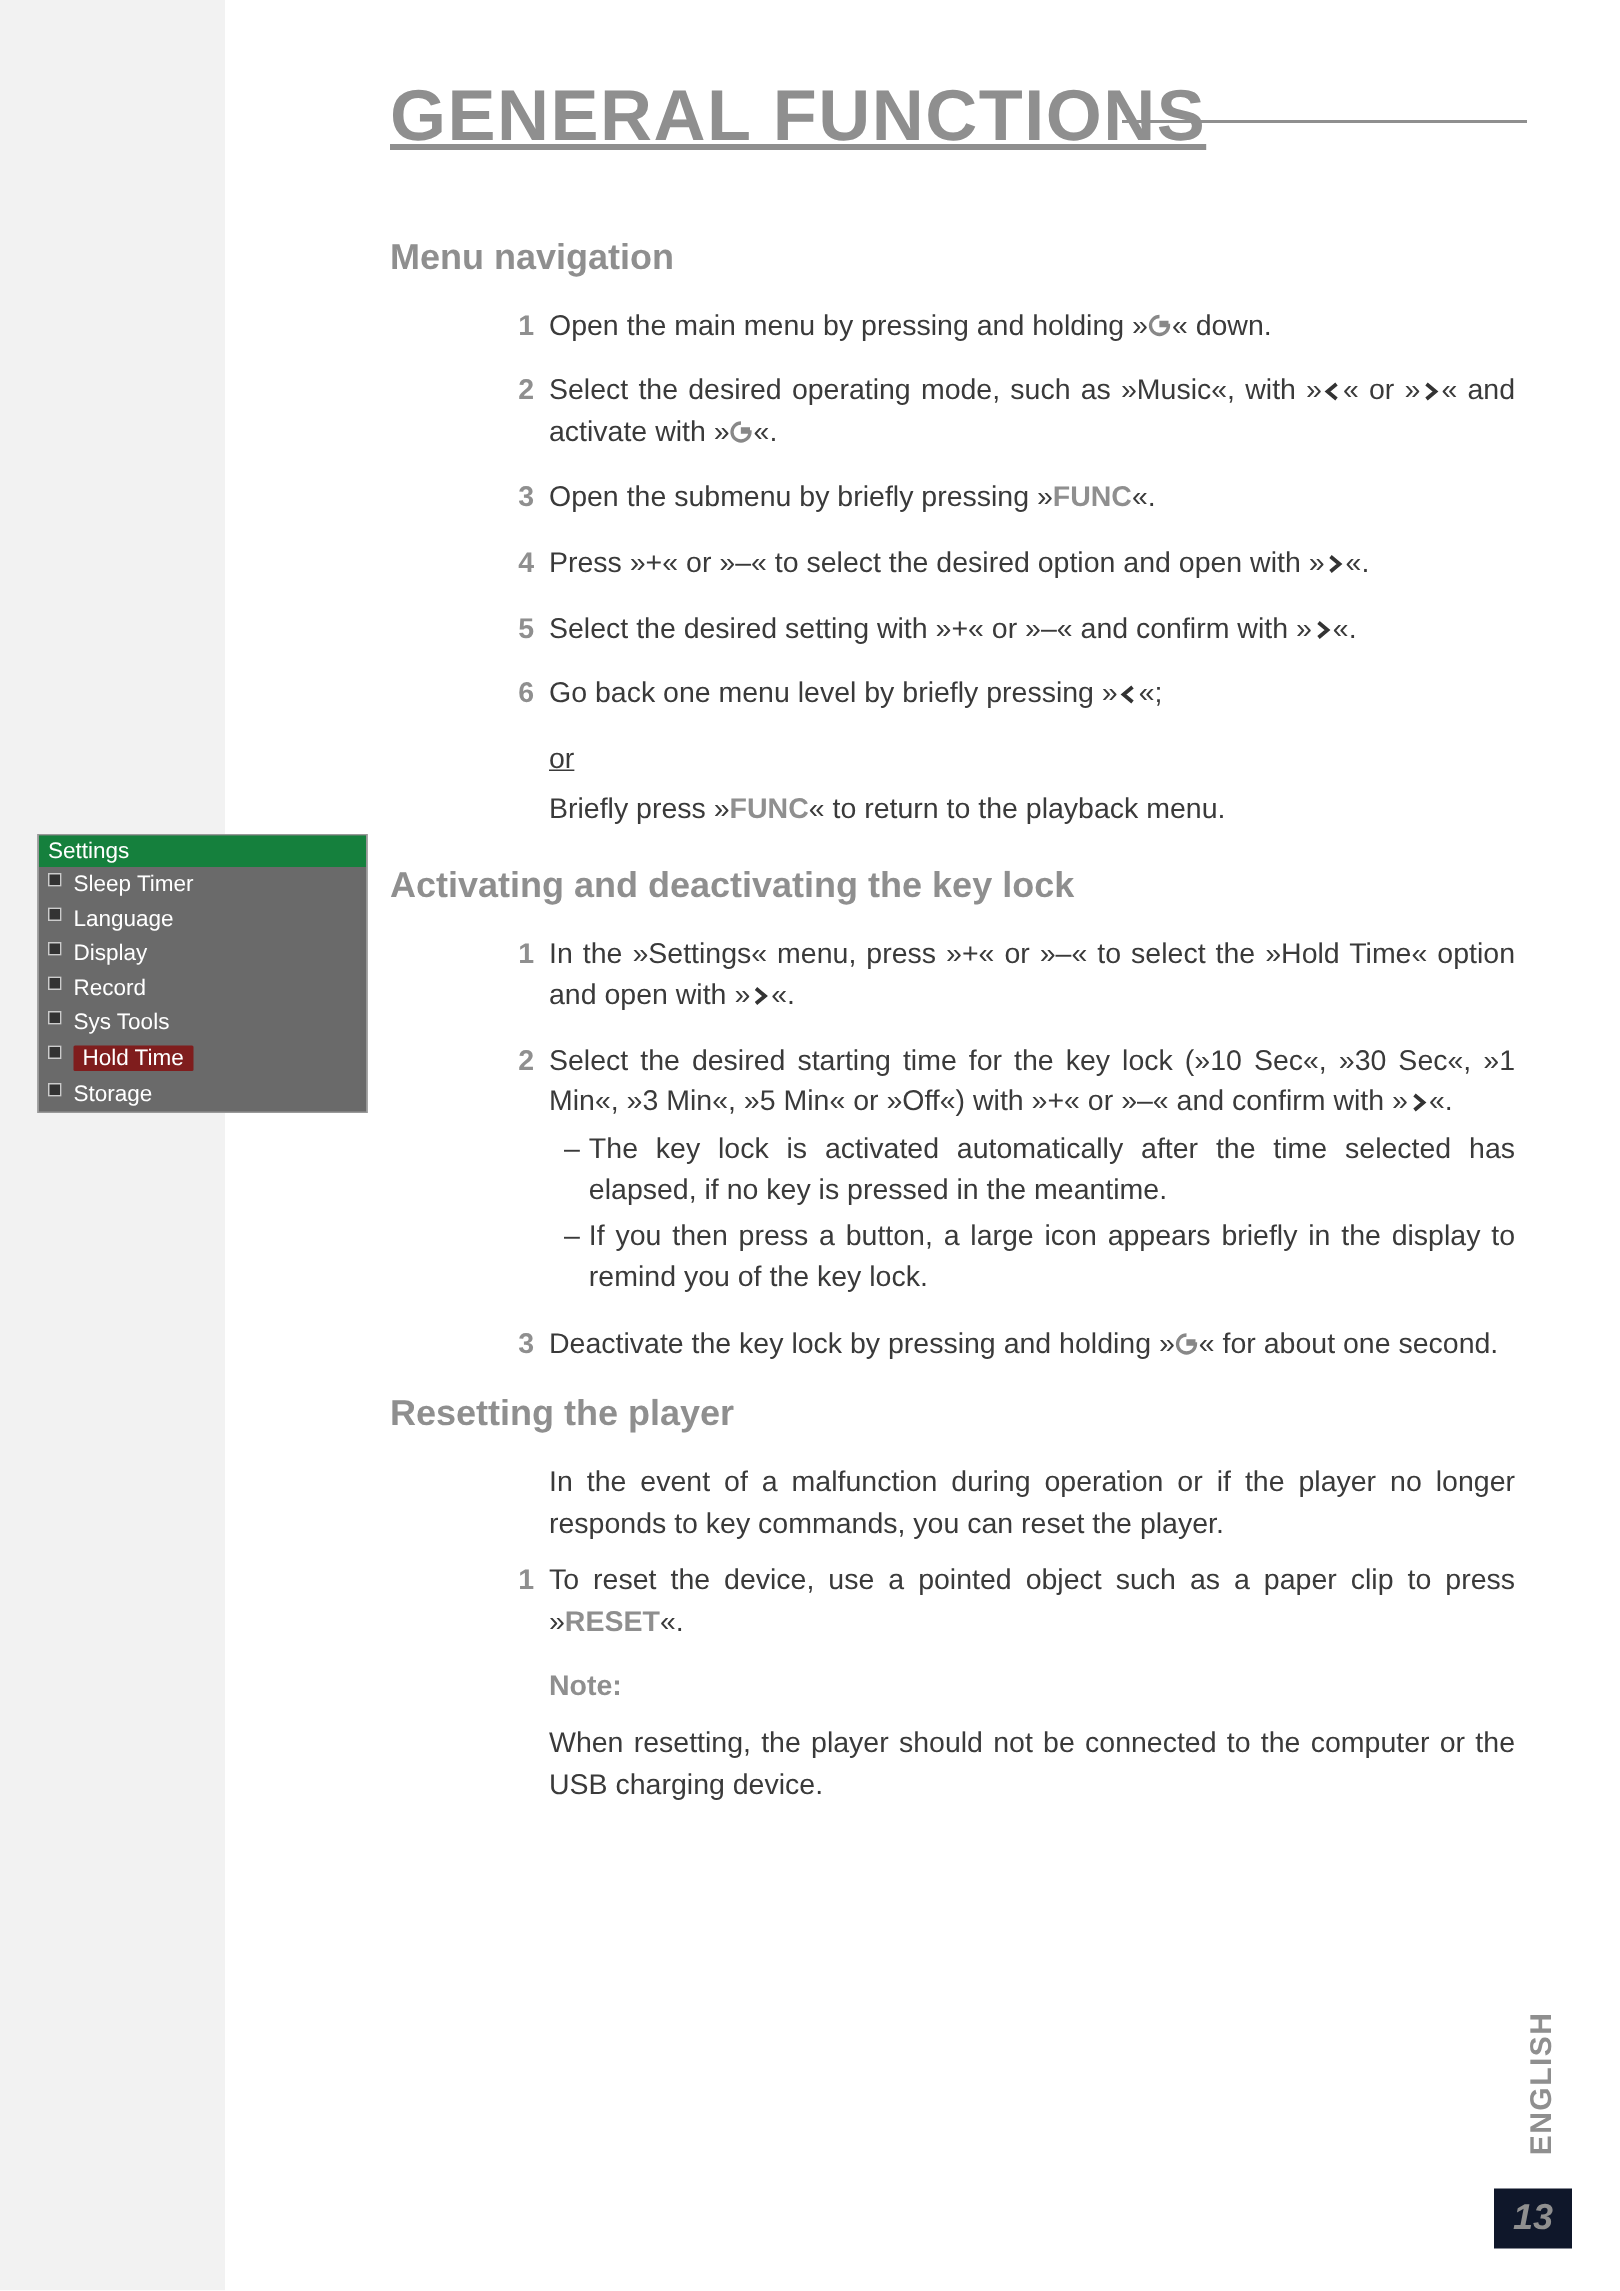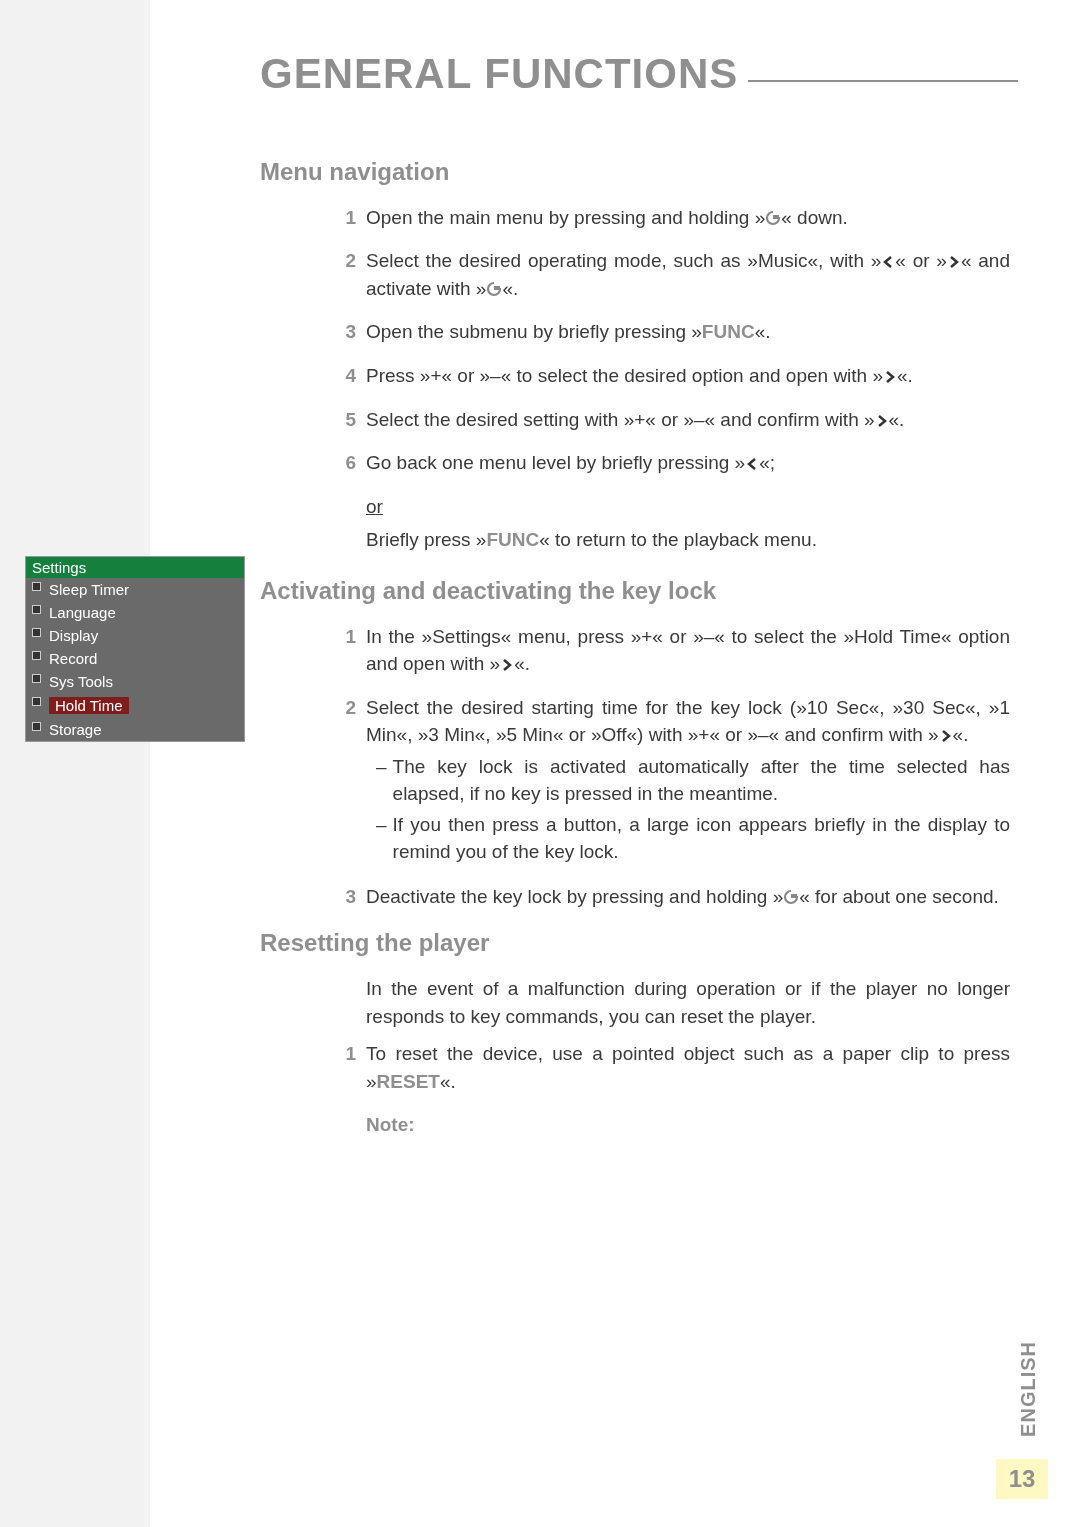--- a/index.html
+++ b/index.html
@@ -16,24 +16,25 @@
       left: 0;
       top: 0;
       width: 150px;
       height: 100%;
       background: #f2f2f2;
     }
     .page-title {
       position: absolute;
       left: 260px;
       top: 50px;
-      font-size: 42px;
+      font-size: 48px;
       font-weight: bold;
       color: #8f8f8f;
       letter-spacing: 1px;
+      text-decoration: underline;
     }
     .title-line {
       position: absolute;
       border-top: 2px solid #8f8f8f;
     }
     .content {
       position: absolute;
       left: 330px;
       top: 155px;
       width: 680px;
@@ -124,27 +125,28 @@
       font-weight: bold;
       color: #8f8f8f;
       letter-spacing: 1px;
     }
     .page-num {
       position: absolute;
       right: 32px;
       bottom: 28px;
       width: 52px;
       height: 40px;
-      background: #fef9c3;
+      background: #0f172a;
       color: #8f8f8f;
       font-size: 24px;
       font-weight: bold;
       display: flex;
       align-items: center;
       justify-content: center;
+      font-style: italic;
     }
   </style>
 </head>
 <body>
 
 <div class="left-gutter"></div>
 
 <div class="page-title">GENERAL FUNCTIONS</div>
 <div class="title-line" style="left:748px; top:80px; width:270px;"></div>
 
@@ -246,20 +248,21 @@
   <p class="body-para">In the event of a malfunction during operation or if the player no longer responds to key commands, you can reset the player.</p>
   <div id="reset-steps">
       <div class="step">
         <div class="step-num">1</div>
         <div class="step-body">
           <p>To reset the device, use a pointed object such as a paper clip to press »<span class="func">RESET</span>«.</p>
         </div>
       </div>
     </div>
   <p class="body-para note-label">Note:</p>
+  <p class="body-para">When resetting, the player should not be connected to the computer or the USB charging device.</p>
 
 </div>
 
 <div class="settings-box">
   <div class="settings-hdr">Settings</div>
   <div id="settings-items">
       <div class="settings-item">
         <span class="sq"></span>
         <span class="label-wrap">Sleep Timer</span>
       </div>

